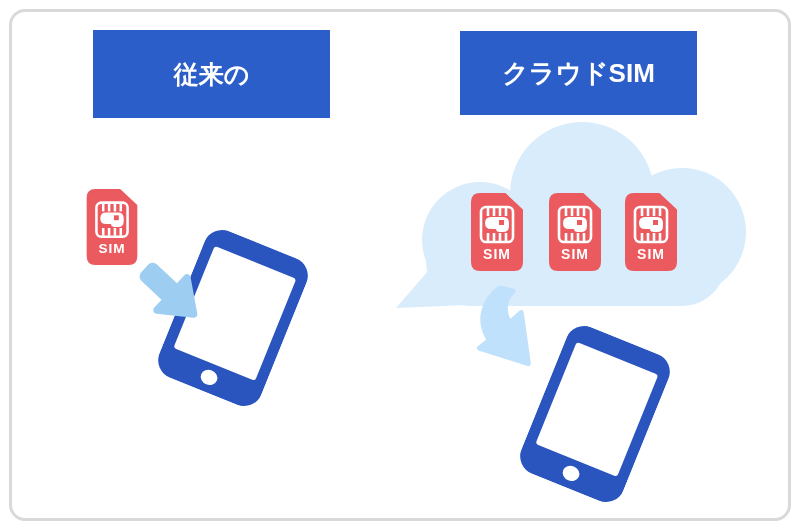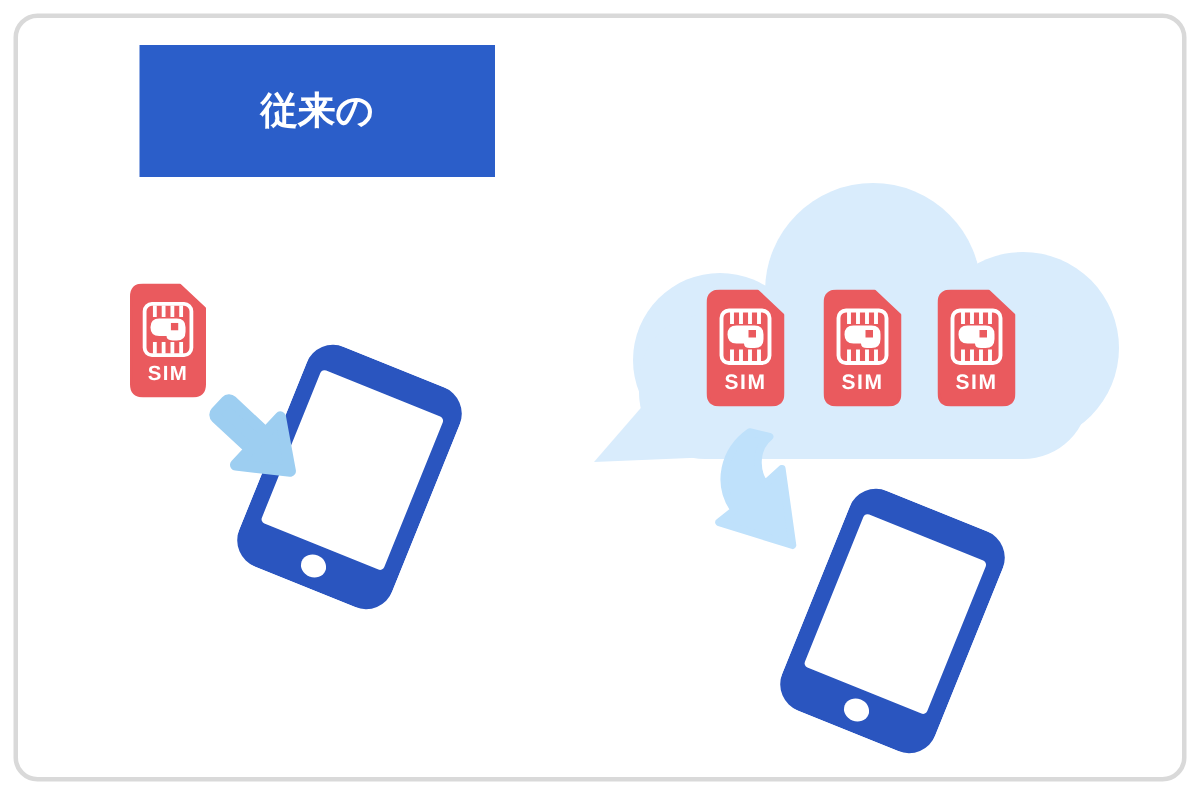--- a/index.html
+++ b/index.html
@@ -74,20 +74,23 @@
     </svg>
   </div>
 
   <svg class="z2" style="left:130px;top:252px;" width="84" height="84" viewBox="0 0 100 100">
     <g transform="rotate(43 50 50)">
       <rect class="arrow-left-shape" x="10" y="41" width="42" height="18" rx="3"></rect>
       <polygon class="arrow-left-shape" points="50,24 85,50 50,76"></polygon>
     </g>
   </svg>
 
+  <div class="header header-right">
+    <span>クラウドSIM</span>
+  </div>
 
   <svg class="z0" style="left:396px;top:110px;" width="364" height="202" viewBox="0 0 364 202">
     <circle class="cloud-part" cx="186" cy="84" r="72"></circle>
     <circle class="cloud-part" cx="84" cy="130" r="58"></circle>
     <circle class="cloud-part" cx="286" cy="122" r="64"></circle>
     <rect class="cloud-part" x="30" y="100" width="300" height="96" rx="44"></rect>
     <polygon class="cloud-part" points="0,198 52,138 96,194"></polygon>
   </svg>
 
   <svg class="z2" style="left:471px;top:193px;" width="52" height="78" viewBox="0 0 52 78">

